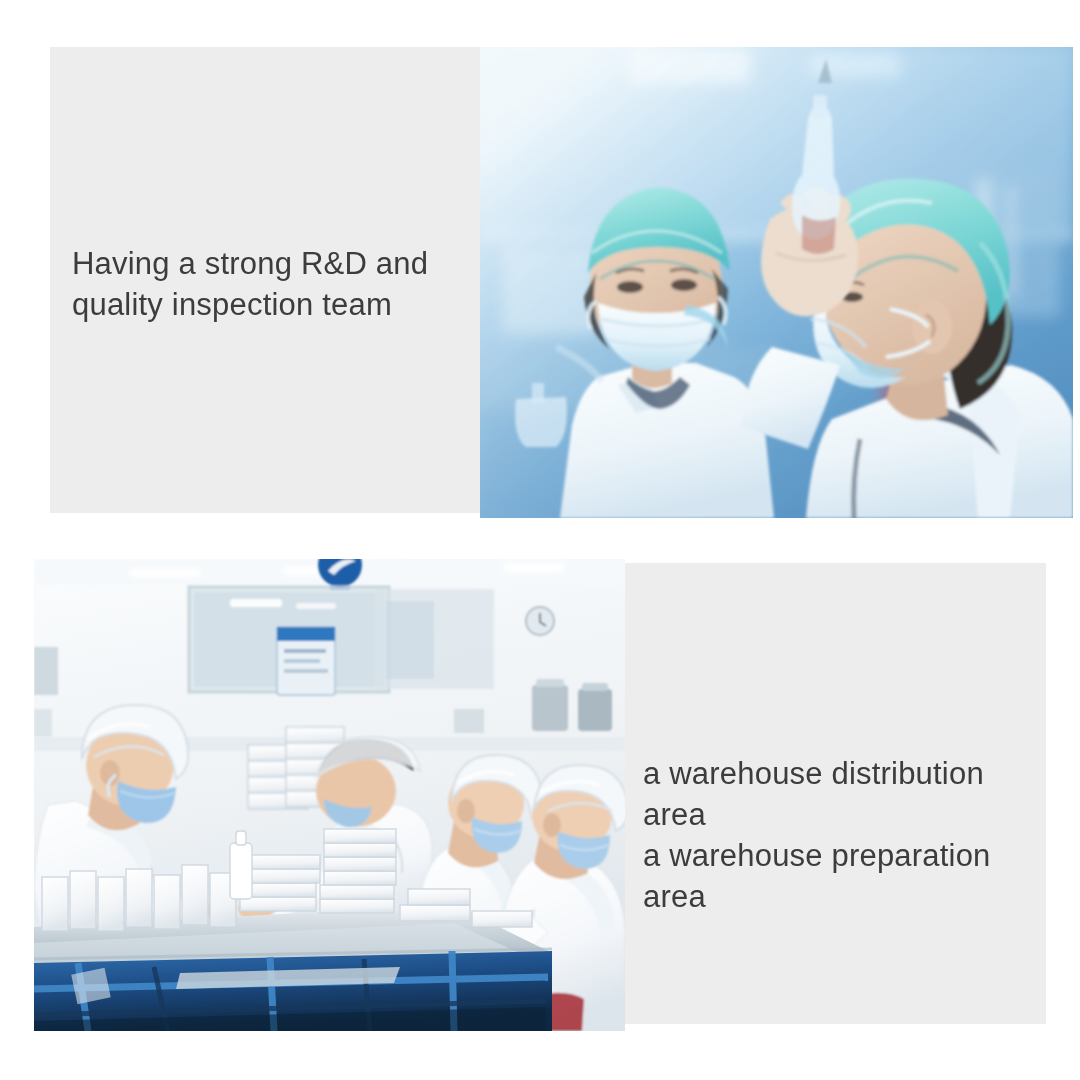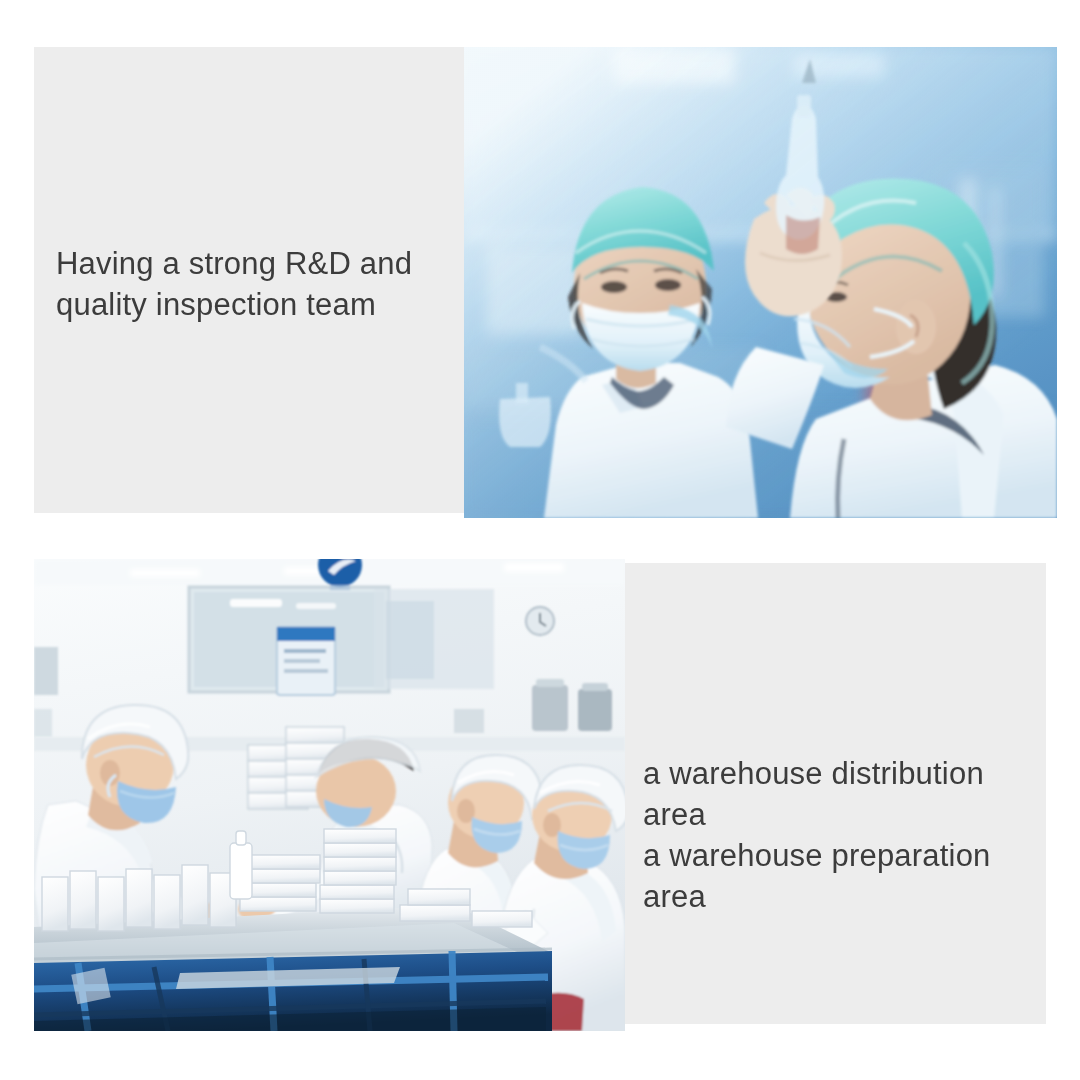--- a/index.html
+++ b/index.html
@@ -26,21 +26,21 @@
     position: absolute;
     background: #ededed;
   }
   .photo {
     position: absolute;
     overflow: hidden;
   }
   .photo svg { display: block; width: 100%; height: 100%; }
 
   
-  #section-rd { position: absolute; left: 0; top: 0; width: 860px; height: 540px; }
+  #section-rd { position: absolute; left: 16px; top: 0; width: 860px; height: 540px; }
   #rd-text-panel  { left: 34px;  top: 47px;  width: 432px; height: 466px; }
   #rd-photo       { left: 464px; top: 47px;  width: 593px; height: 471px; }
 
   .caption {
     position: absolute;
     color: #3c3c3c;
     font-size: 31px;
     line-height: 41px;
     font-weight: 400;
     letter-spacing: 0.2px;

